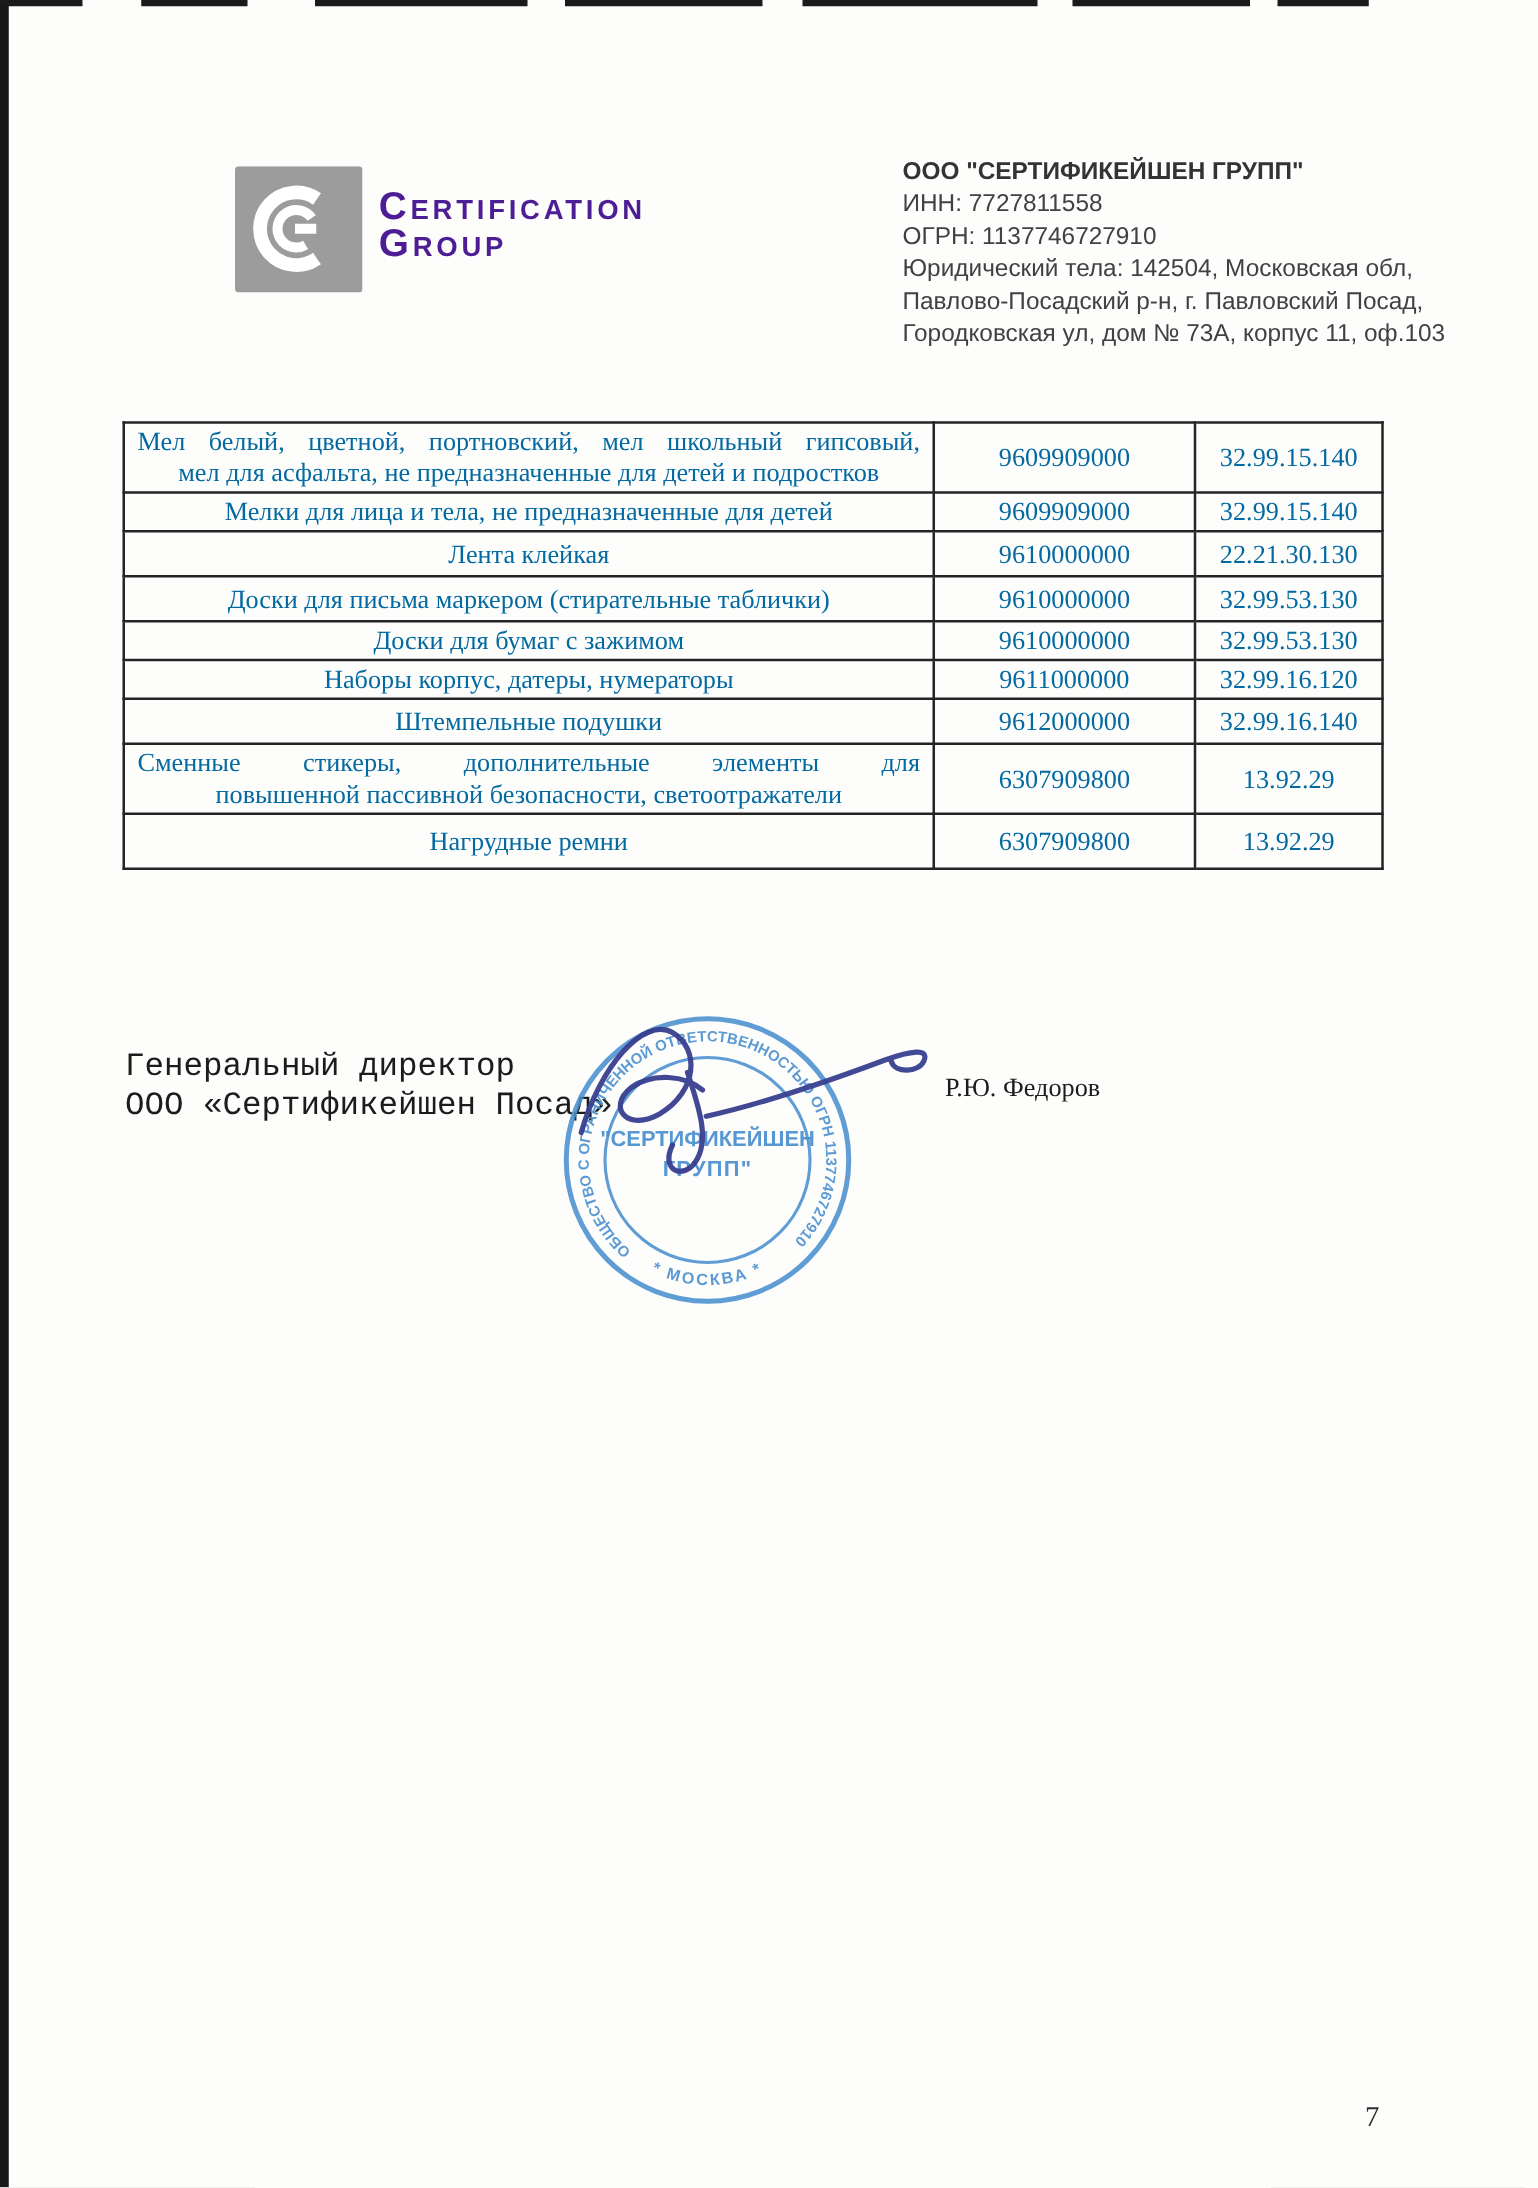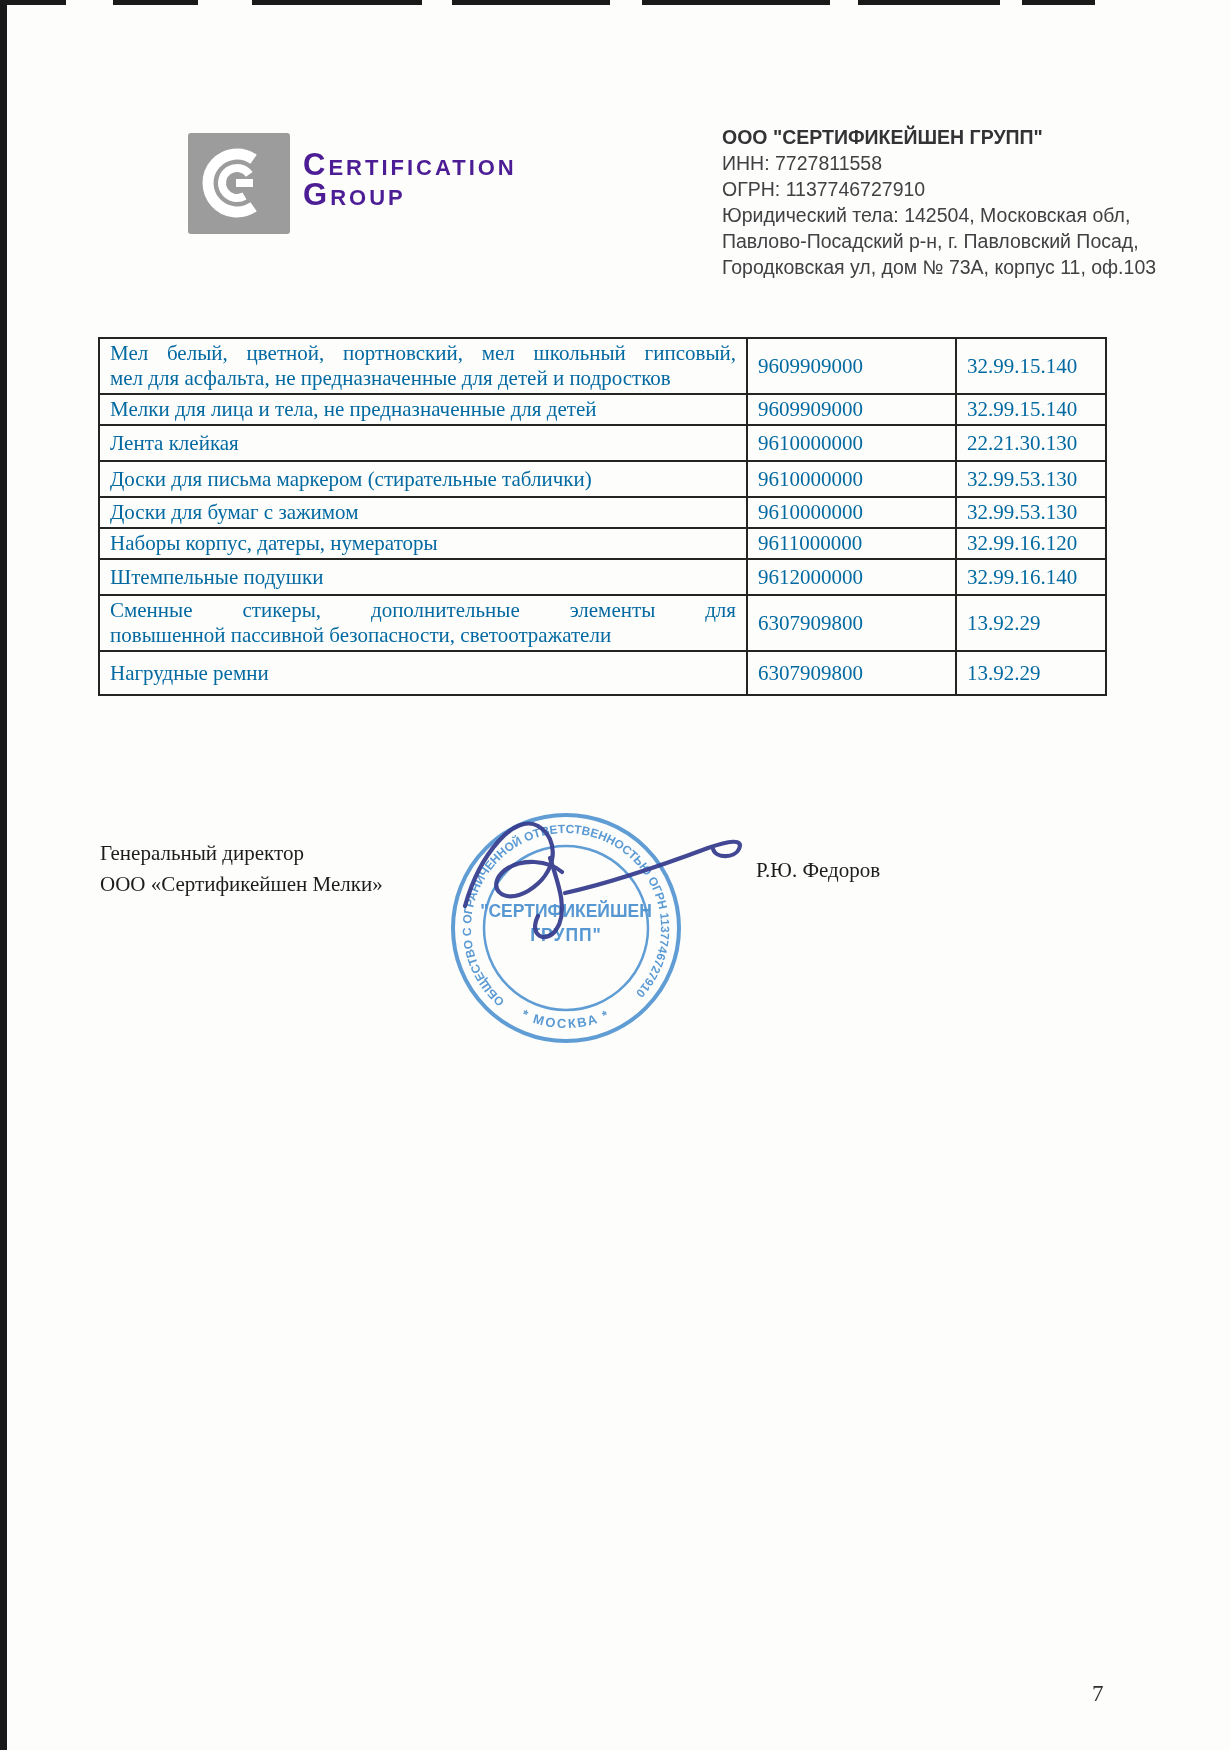--- a/index.html
+++ b/index.html
@@ -27,28 +27,28 @@
     line-height:26px; color:#414143;
   }
   .company-info .co-name { font-weight:bold; color:#333335; }
 
   
   table.products {
     position:absolute; left:98px; top:337px; width:1007px;
     border-collapse:collapse; table-layout:fixed;
     font-size:21px; color:#0369a1;
   }
-  table.products td { border:2px solid #242424; vertical-align:middle; padding:2px 10px; }
+  table.products td { border:2px solid #242424; vertical-align:middle; padding:2px 10px;text-align:center; }
   td.c-prod  { text-align:justify; }
   td.c-code  { padding-left:13px; }
   .jline { text-align:justify; text-align-last:justify; }
   tr.h56{height:56px} tr.h31{height:31px} tr.h32{height:36px} tr.h44{height:44px}
 
   
-  .sig-title { position:absolute; left:100px; top:838px; font-size:21px; line-height:31px; }
+  .sig-title { position:absolute; left:100px; top:838px; font-size:26px; line-height:31px;font-family:Liberation Mono, monospace; }
   .sig-name  { position:absolute; left:756px; top:858px; font-size:21px; }
 
   .stamp-svg { position:absolute; left:440px; top:795px; }
   .sign-svg  { position:absolute; left:410px; top:798px; }
 
   .page-number { position:absolute; left:1092px; top:1681px; font-size:23px; color:#2e2e2e; }
 </style>
 </head>
 <body>
 
@@ -141,21 +141,21 @@
       <tr class="h44">
         <td class="c-prod">Нагрудные ремни</td>
         <td class="c-code">6307909800</td>
         <td class="c-code">13.92.29</td>
       </tr>
     </tbody>
   </table>
 
   <div class="sig-title">
     <div>Генеральный директор</div>
-    <div>ООО «Сертификейшен Мелки»</div>
+    <div>ООО «Сертификейшен Посад»</div>
   </div>
   <div class="sig-name">Р.Ю. Федоров</div>
 
   <svg class="stamp-svg" width="260" height="260" viewBox="0 0 260 260">
     <g fill="none" stroke="#4a90cf" opacity="0.88">
       <circle cx="126" cy="133" r="113" stroke-width="4"></circle>
       <circle cx="126" cy="133" r="82" stroke-width="2.5"></circle>
     </g>
     <defs>
       <path id="ringPath" d="M 64.9 205.8 A 95 95 0 1 1 187.1 205.8"></path>

